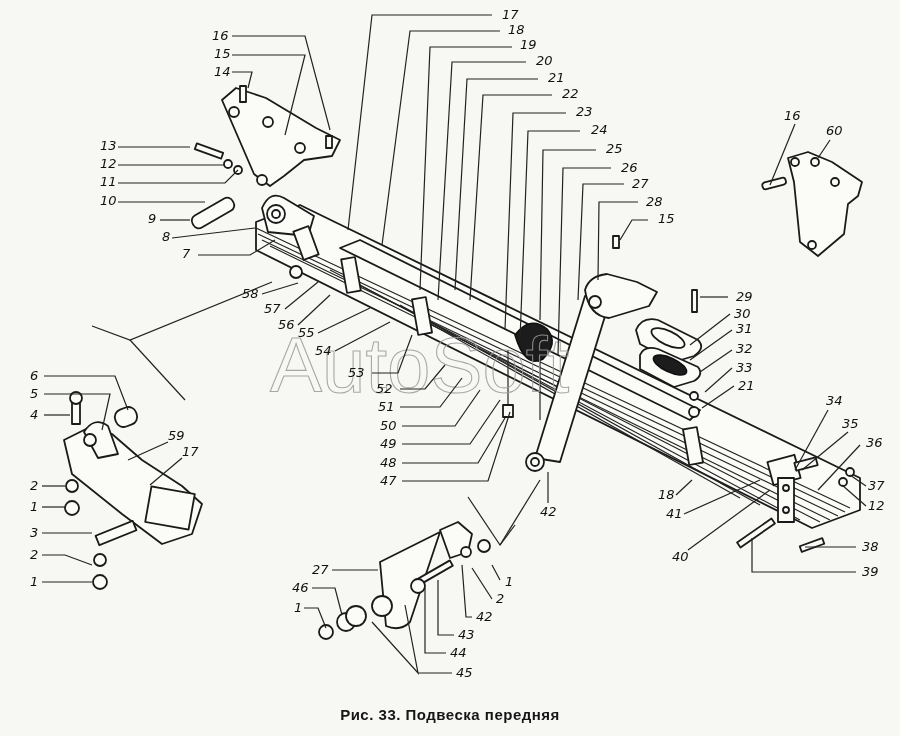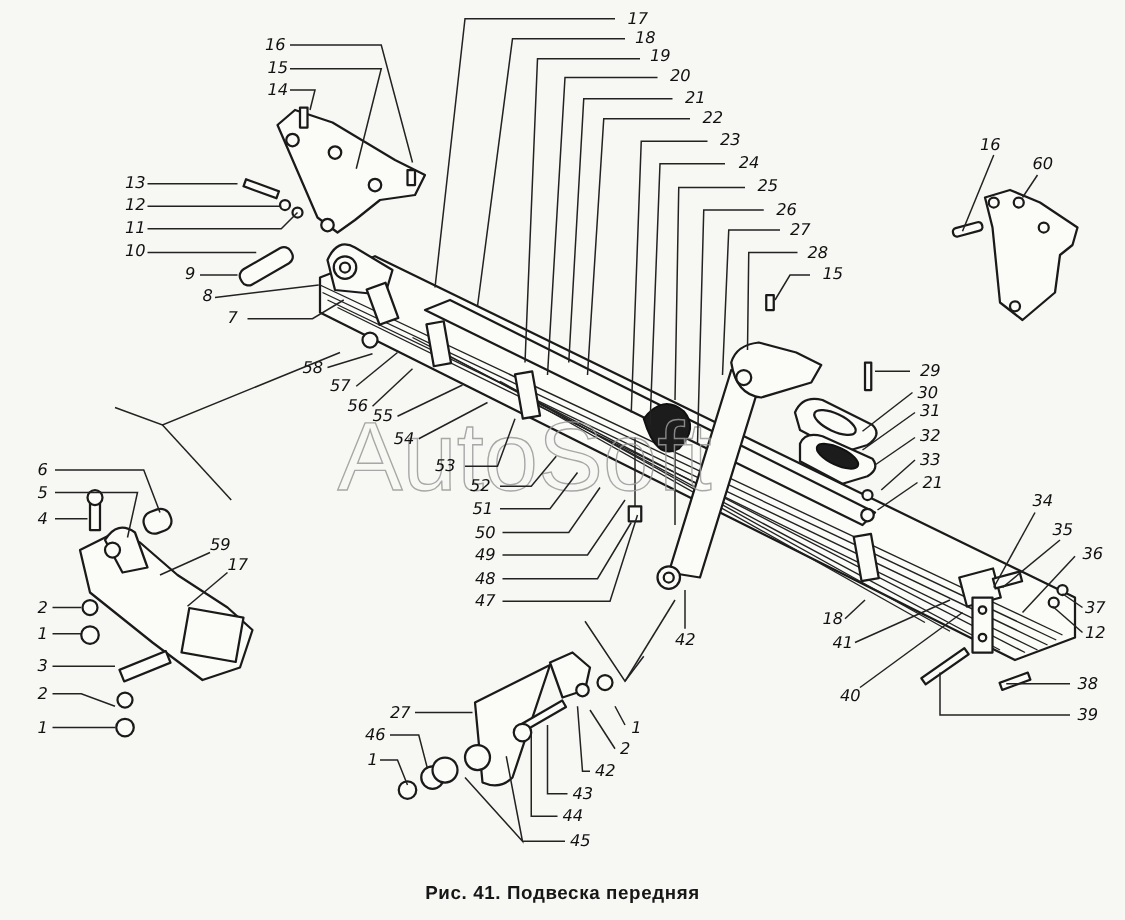--- a/index.html
+++ b/index.html
@@ -291,13 +291,13 @@
       <text class="lbl" x="456" y="677">45</text>
     </g>
   <g id="pointers">
       <polyline class="leader" points="92,326 130,340 272,282"></polyline>
       <polyline class="leader" points="130,340 185,400"></polyline>
       <polyline class="leader" points="468,497 500,545 515,525"></polyline>
       <polyline class="leader" points="500,545 540,480"></polyline>
     </g>
 </svg>
 
-<div class="caption">Рис. 41. Подвеска передняя</div>
+<div class="caption">Рис. 33. Подвеска передняя</div>
 
 </body></html>

